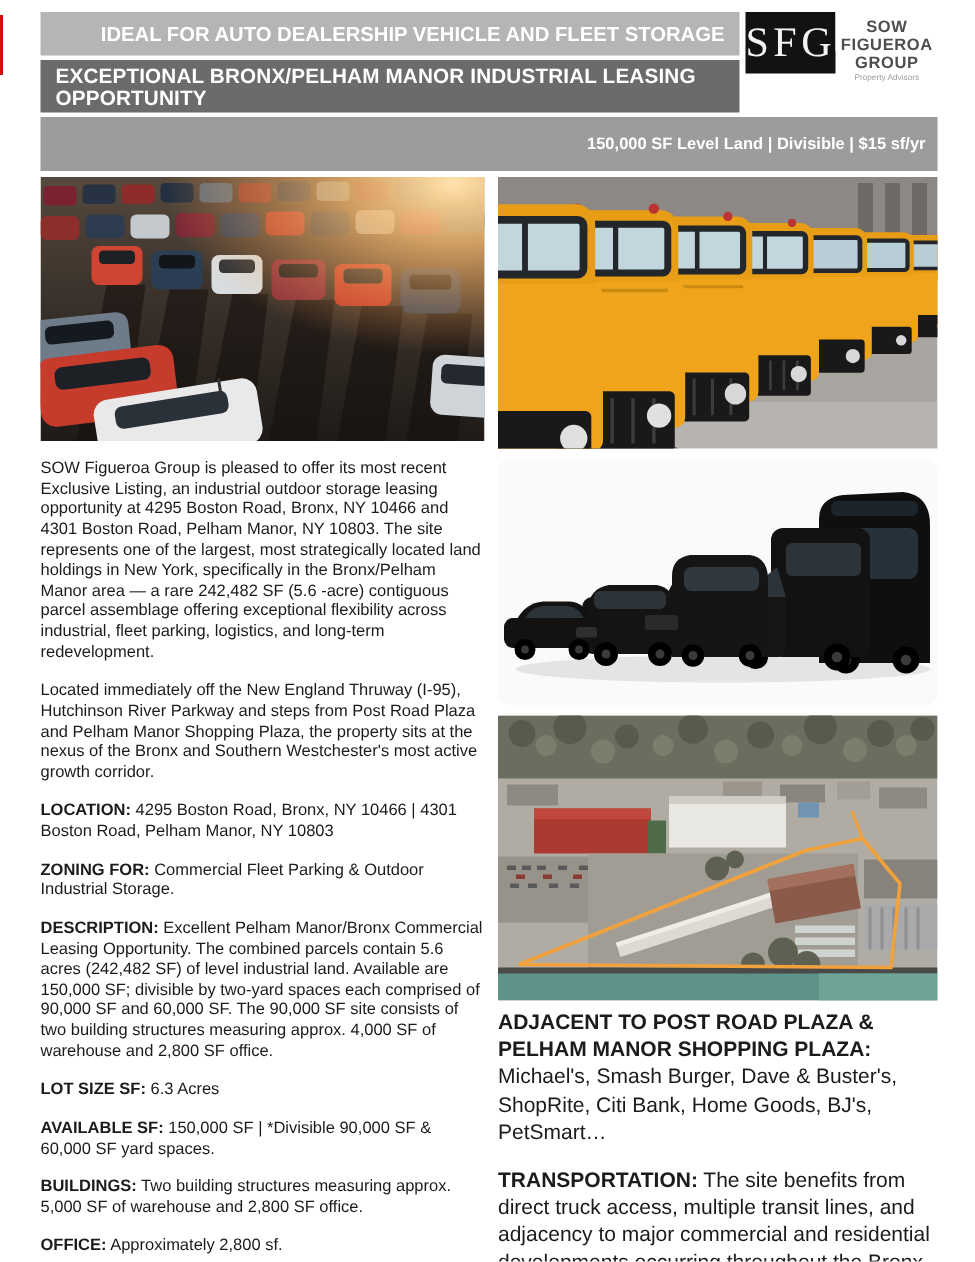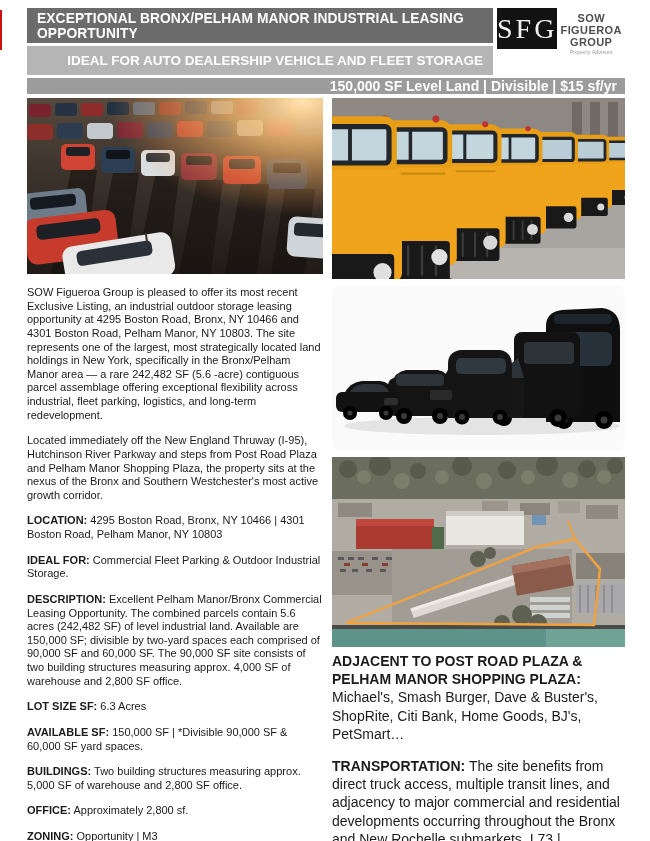--- a/index.html
+++ b/index.html
@@ -16,21 +16,21 @@
   .hdr-bars { flex:1; display:flex; flex-direction:column; gap:3px; }
   .bar { color:#ffffff; font-weight:bold; display:flex; align-items:center; }
   .bar1 { height:35px; background:#6b6b6b; font-size:13.8px; padding-left:10px; letter-spacing:.1px; }
   .bar2 { height:29px; background:#b5b5b5; font-size:13.5px; justify-content:flex-end; padding-right:10px; }
   .logo-box { width:128px; display:flex; flex-direction:row; }
   .logo-black { background:#121212; height:41px; display:flex; align-items:center; justify-content:center;
                 color:#f2f2f2; font-family:"Liberation Serif", serif; font-size:28px; letter-spacing:3px; }
   .logo-sub { height:26px; text-align:center; background:#ffffff; }
   .logo-name { font-size:11px; color:#4e4e4e; letter-spacing:.4px; margin-top:4px; font-weight:bold; }
   .logo-tag { font-size:5.5px; color:#9a9a9a; margin-top:1px; }
-  .bar3 { height:16px; background:#9c9c9c; font-size:14px; justify-content:flex-end; padding-right:8px; margin-top:3px; }
+  .bar3 { height:36px; background:#9c9c9c; font-size:11px; justify-content:flex-end; padding-right:8px; margin-top:3px; }
 
   
   .cols { display:flex; gap:9px; margin-top:4px; }
   .col-left { width:296px; }
   .col-right { flex:1; }
   .photo { display:block; }
   .photo + .photo { margin-top:7px; }
 
   .body-text { margin-top:9px; }
   .body-text p { font-size:11px; line-height:1.24; margin:12px 0 9px 0; }
@@ -42,22 +42,22 @@
 </style>
 </head>
 <body>
 
 <div class="red-edge"></div>
 
 <div class="page">
 
   <div class="hdr">
     <div class="hdr-bars">
+      <div class="bar bar2">IDEAL FOR AUTO DEALERSHIP VEHICLE AND FLEET STORAGE</div>
       <div class="bar bar1">EXCEPTIONAL BRONX/PELHAM MANOR INDUSTRIAL LEASING OPPORTUNITY</div>
-      <div class="bar bar2">IDEAL FOR AUTO DEALERSHIP VEHICLE AND FLEET STORAGE</div>
     </div>
     <div class="logo-box">
       <div class="logo-black">SFG</div>
       <div class="logo-sub">
         <div class="logo-name">SOW FIGUEROA GROUP</div>
         <div class="logo-tag">Property Advisors</div>
       </div>
     </div>
   </div>
   <div class="bar bar3">150,000 SF Level Land | Divisible |  $15 sf/yr</div>
@@ -161,21 +161,21 @@
             <rect width="46" height="40" rx="8" fill="#cfd4d8"></rect>
             <rect x="6" y="6" width="32" height="13" rx="4" fill="#23292f"></rect>
           </g>
         <rect width="296" height="176" fill="url(#sun)"></rect>
       </svg>
 
       <div class="body-text">
         <p>SOW Figueroa Group is pleased to offer its most recent Exclusive Listing, an industrial outdoor storage leasing opportunity at 4295 Boston Road, Bronx, NY 10466 and 4301 Boston Road, Pelham Manor, NY 10803. The site represents one of the largest, most strategically located land holdings in New York, specifically in the Bronx/Pelham Manor area — a rare 242,482 SF (5.6 -acre) contiguous parcel assemblage offering exceptional flexibility across industrial, fleet parking, logistics, and long-term redevelopment.</p>
         <p>Located immediately off the New England Thruway (I-95), Hutchinson River Parkway and steps from Post Road Plaza and Pelham Manor Shopping Plaza, the property sits at the nexus of the Bronx and Southern Westchester's most active growth corridor.</p>
         <p class="spec"><b>LOCATION:</b> <span>4295 Boston Road, Bronx, NY 10466 | 4301 Boston Road, Pelham Manor, NY 10803</span></p>
-        <p class="spec"><b>IDEAL FOR:</b> <span>Commercial Fleet Parking &amp; Outdoor Industrial Storage.</span></p>
+        <p class="spec"><b>ZONING FOR:</b> <span>Commercial Fleet Parking &amp; Outdoor Industrial Storage.</span></p>
         <p class="spec"><b>DESCRIPTION:</b> <span>Excellent Pelham Manor/Bronx Commercial Leasing Opportunity. The combined parcels contain 5.6 acres (242,482 SF) of level industrial land. Available are 150,000 SF; divisible by two-yard spaces each comprised of 90,000 SF and 60,000 SF. The 90,000 SF site consists of two building structures measuring approx. 4,000 SF of warehouse and 2,800 SF office.</span></p>
         <p class="spec"><b>LOT SIZE SF:</b> <span>6.3 Acres</span></p>
         <p class="spec"><b>AVAILABLE SF:</b> <span>150,000 SF | *Divisible 90,000 SF &amp; 60,000 SF yard spaces.</span></p>
         <p class="spec"><b>BUILDINGS:</b> <span>Two building structures measuring approx. 5,000 SF of warehouse and 2,800 SF office.</span></p>
         <p class="spec"><b>OFFICE:</b> <span>Approximately 2,800 sf.</span></p>
         <p class="spec"><b>ZONING:</b> <span>Opportunity | M3</span></p>
         <p class="spec"><b>LAND SURFACE:</b> <span>Level</span></p>
 
       </div>
     </div>

